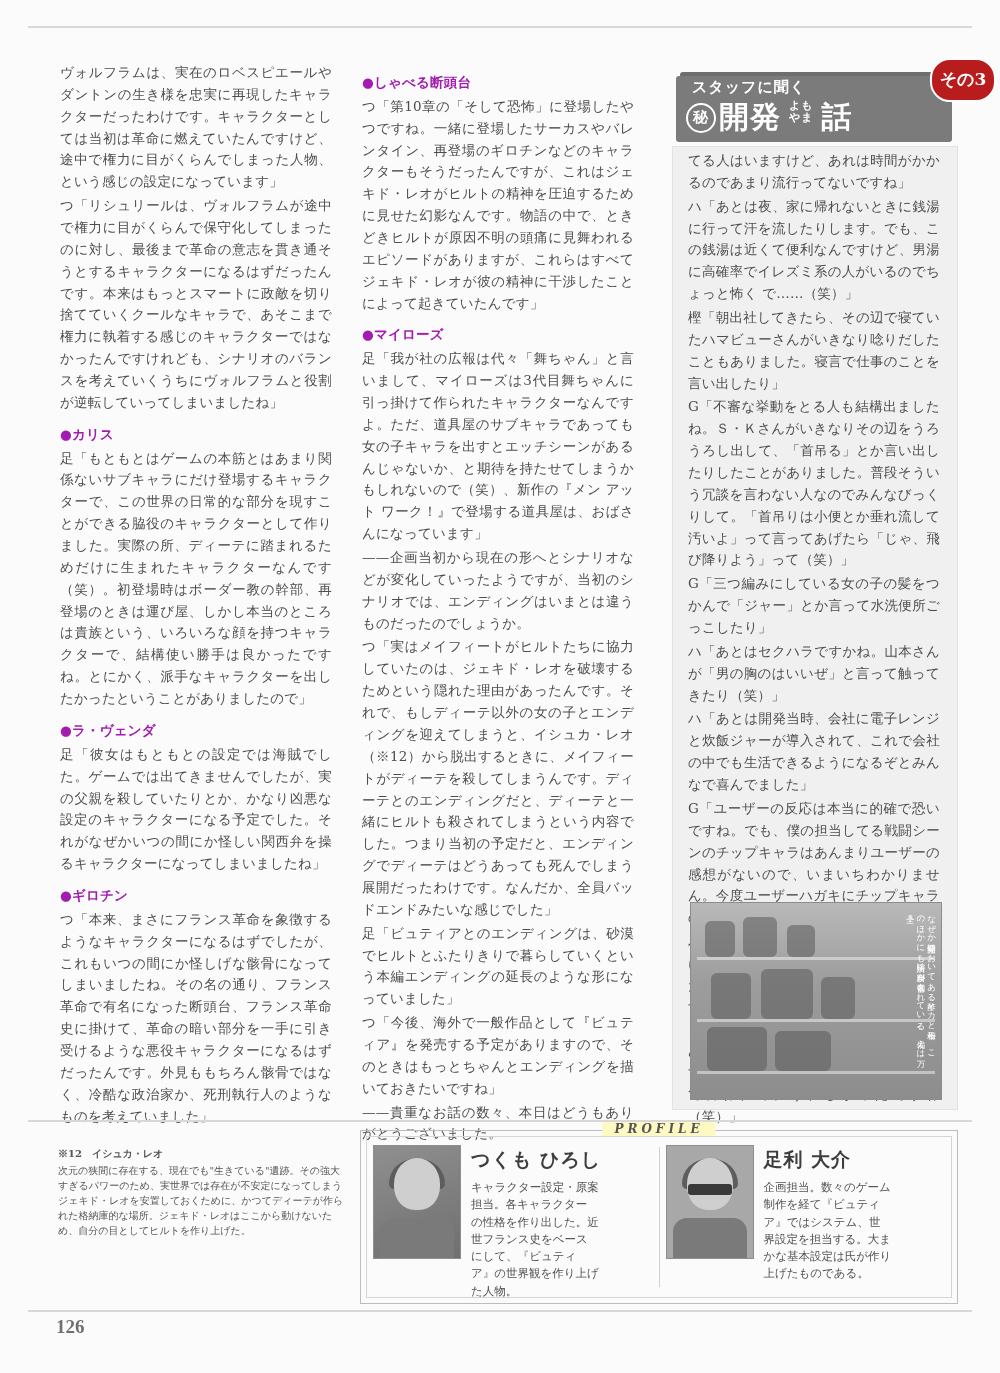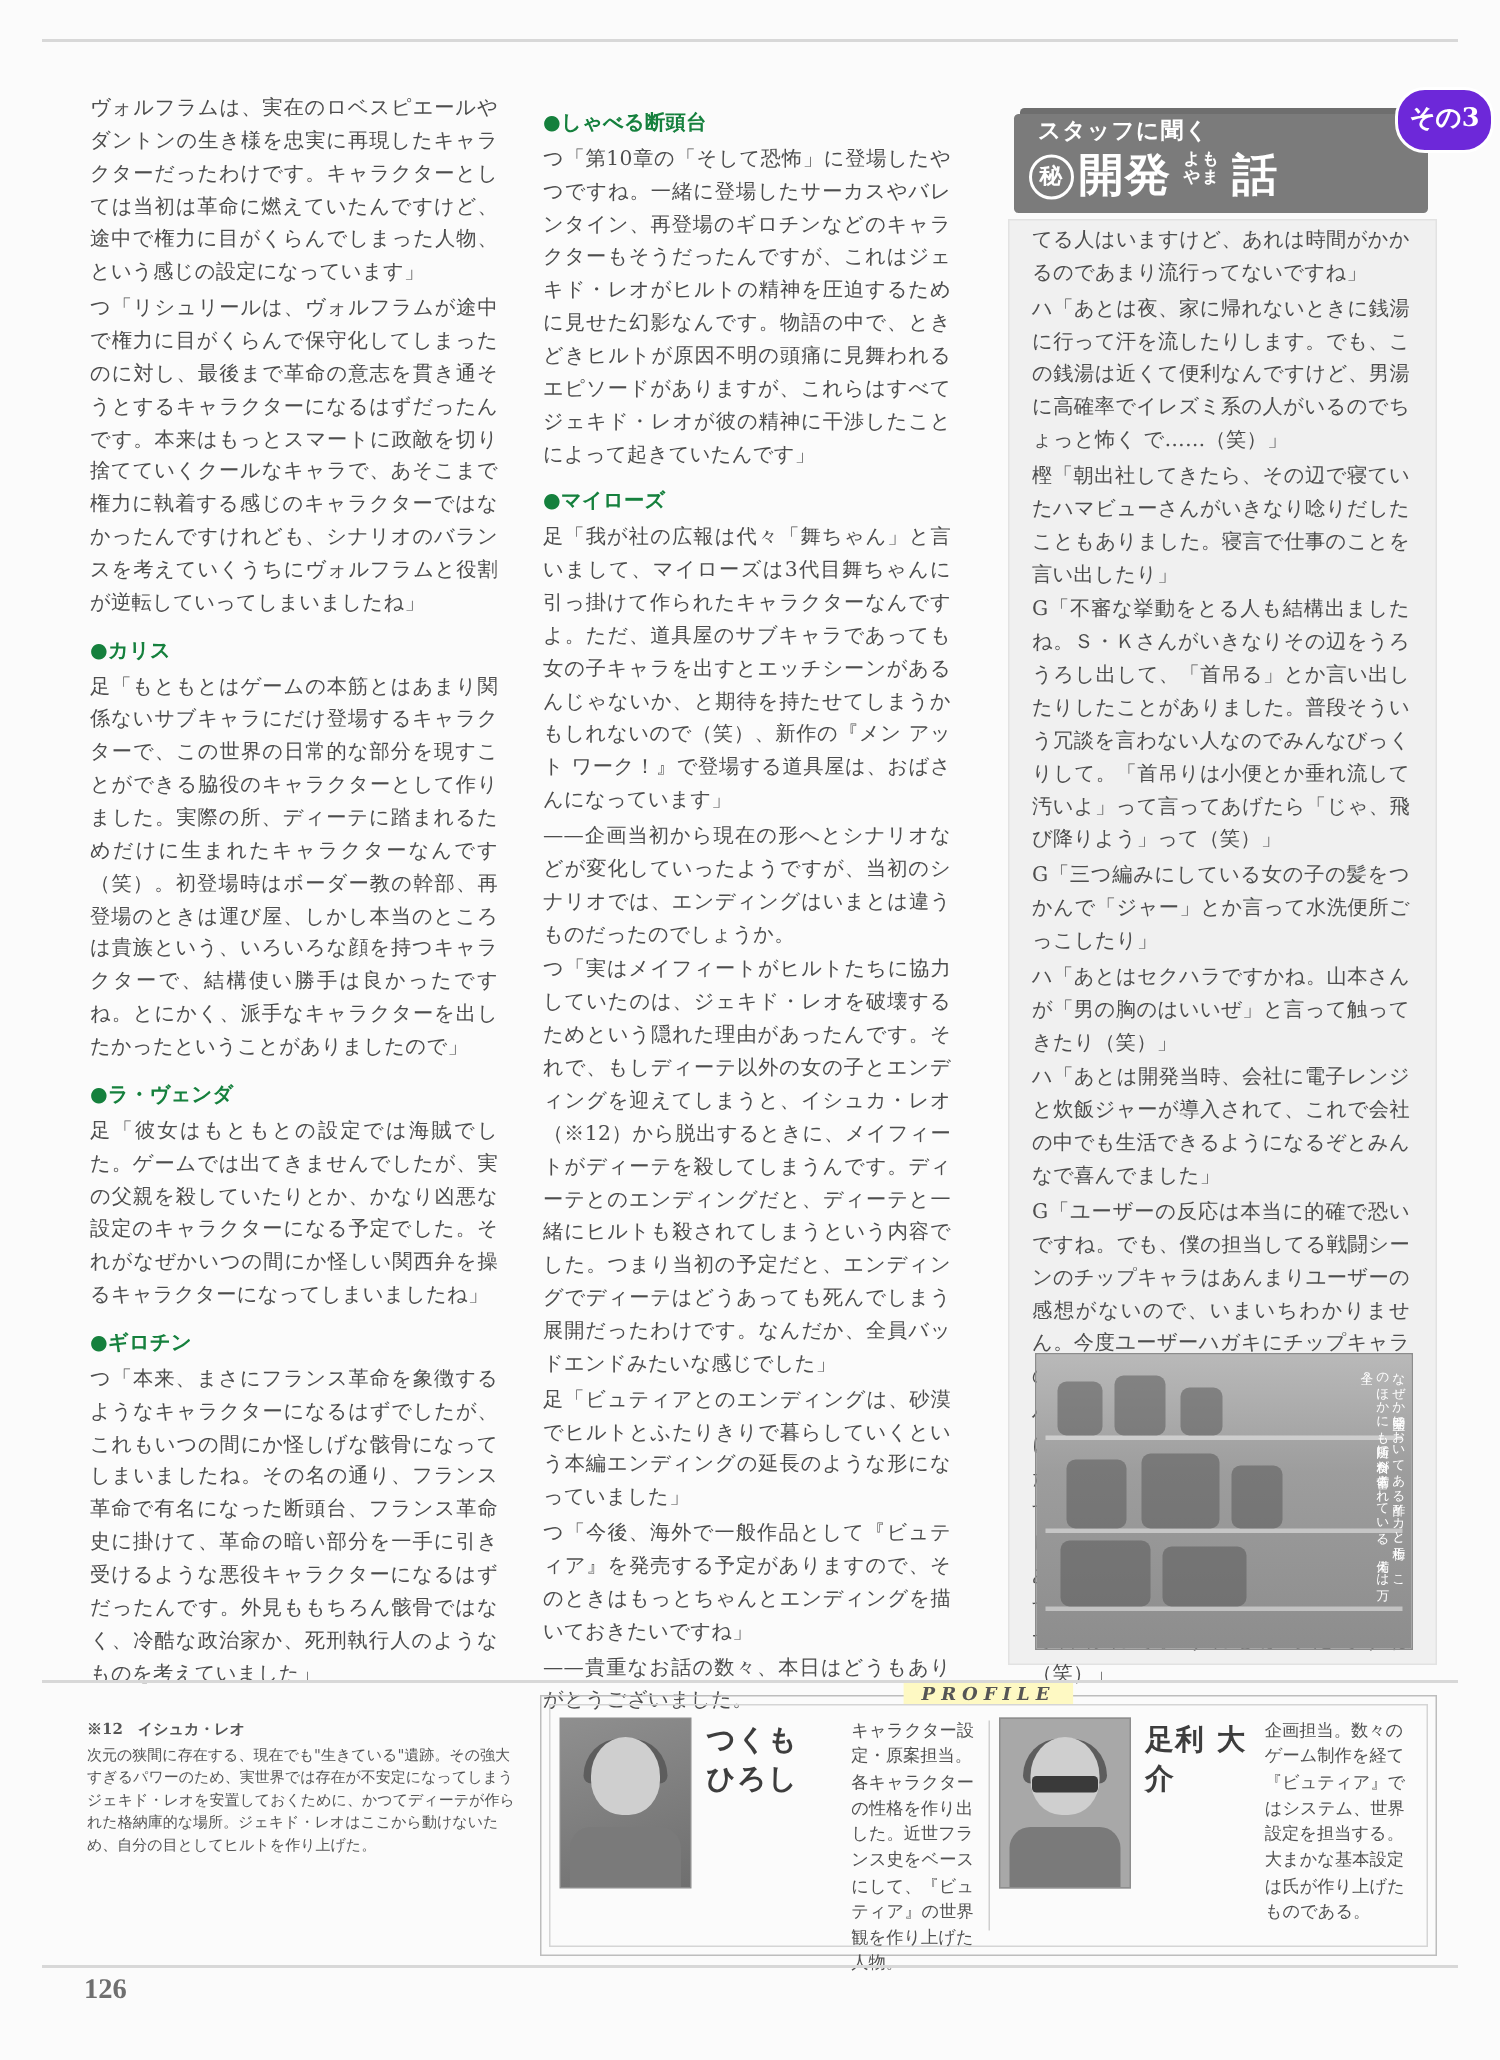--- a/index.html
+++ b/index.html
@@ -49,21 +49,21 @@
     letter-spacing: 0.2px;
     text-align: justify;
     color: #4d4d4d;
   }
   .col1 { left: 60px;  top: 62px;  width: 272px; }
   .col2 { left: 362px; top: 62px;  width: 272px; }
   .col3 { left: 688px; top: 150px; width: 252px; }
 
   .head {
     font-weight: bold;
-    color: #15803d;
+    color: #a21caf;
     margin: 10px 0 2px 0;
     font-size: 13.5px;
   }
   .para {
     margin: 0 0 2px 0;
     text-indent: 0;
   }
 
   
   .banner {
@@ -120,21 +120,21 @@
     font-size: 11px;
     line-height: 1.05;
     vertical-align: 6px;
     margin: 0 8px;
     font-weight: bold;
   }
   .sono3 {
     position: absolute;
     right: 2px; top: 0px;
     width: 62px; height: 40px;
-    background: #6d28d9;
+    background: #b91c1c;
     border: 2px solid #ffffff;
     border-radius: 20px;
     color: #ffffff;
     font-size: 17px;
     font-weight: bold;
     text-align: center;
     line-height: 38px;
   }
 
   
@@ -280,21 +280,21 @@
     margin: 2px 0 6px 10px;
     letter-spacing: 1px;
   }
   .prole {
     font-size: 11.5px;
     line-height: 1.5;
     color: #515151;
     margin-left: 10px;
     width: 128px;
   }
-  .pcard-text { display: flex; flex-direction: row; }
+  .pcard-text { display: flex; flex-direction: column; }
   .pdivider {
     width: 1px;
     background: #cfcfcf;
     margin: 10px 0;
   }
 
   
   .pageno {
     position: absolute;
     left: 56px;

